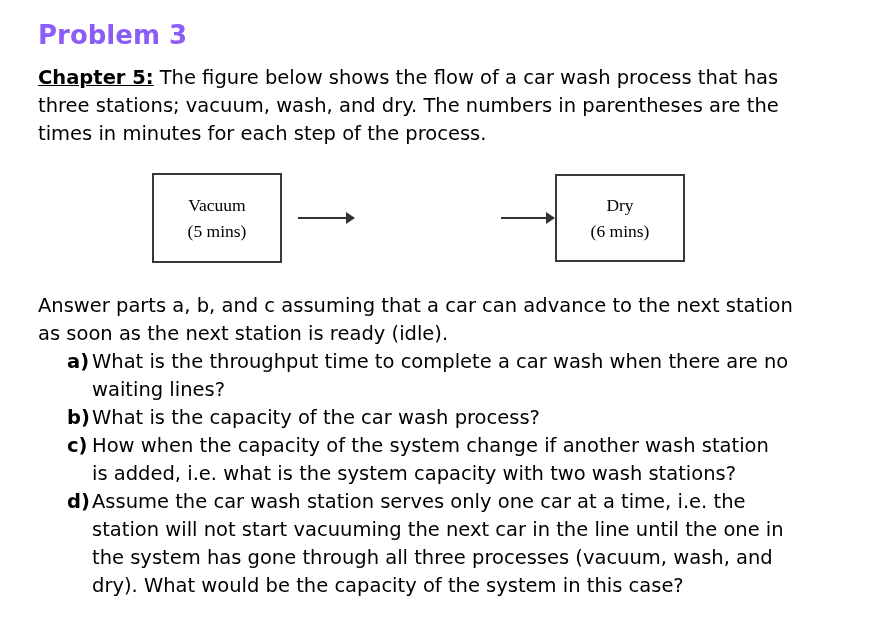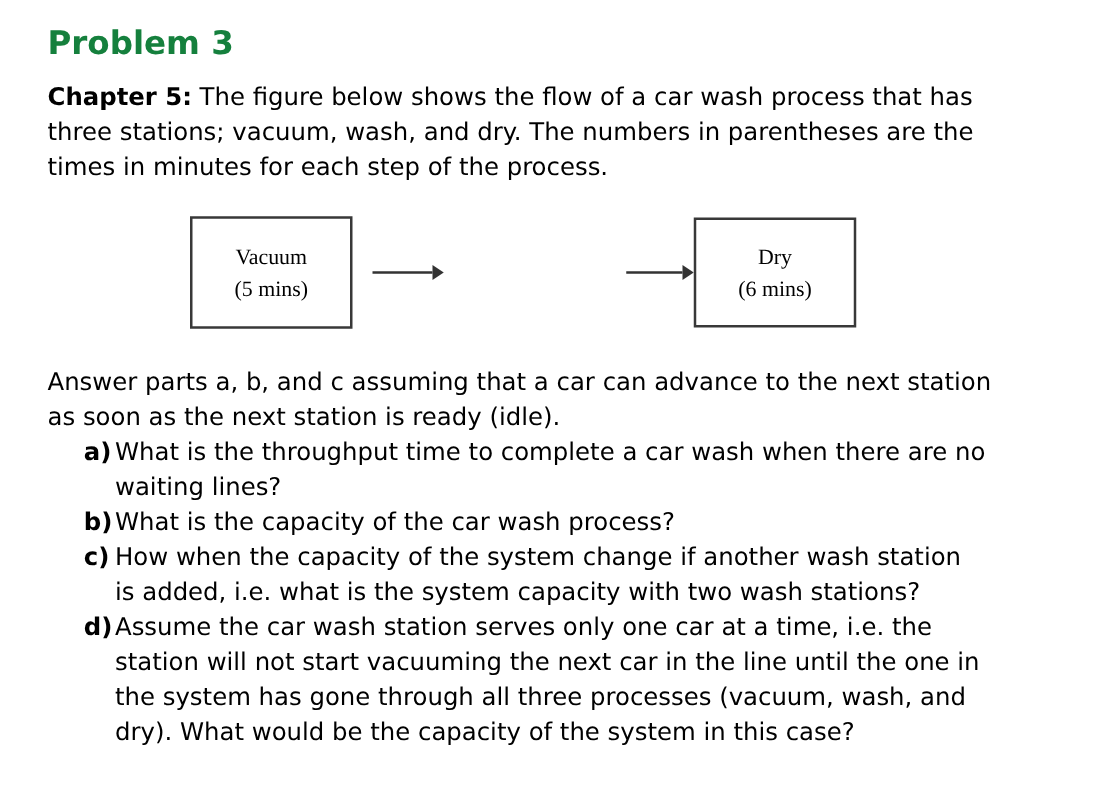--- a/index.html
+++ b/index.html
@@ -13,36 +13,37 @@
     color: #000000;
   }
 
   
   .page-title {
     position: absolute;
     left: 38px;
     top: 20px;
     font-size: 26px;
     font-weight: bold;
-    color: #15803d;
+    color: #8b5cf6;
     letter-spacing: 0px;
   }
 
   
   .intro {
     position: absolute;
     left: 38px;
     top: 64px;
     width: 830px;
     font-size: 19.5px;
     line-height: 28px;
   }
   .intro .lead {
     font-weight: bold;
     margin-right: 6px;
+    text-decoration: underline;
   }
   .preline { white-space: pre-line; }
 
   
   .diagram {
     position: absolute;
     left: 0; top: 0;
     width: 882px; height: 300px;
   }
   .station {

